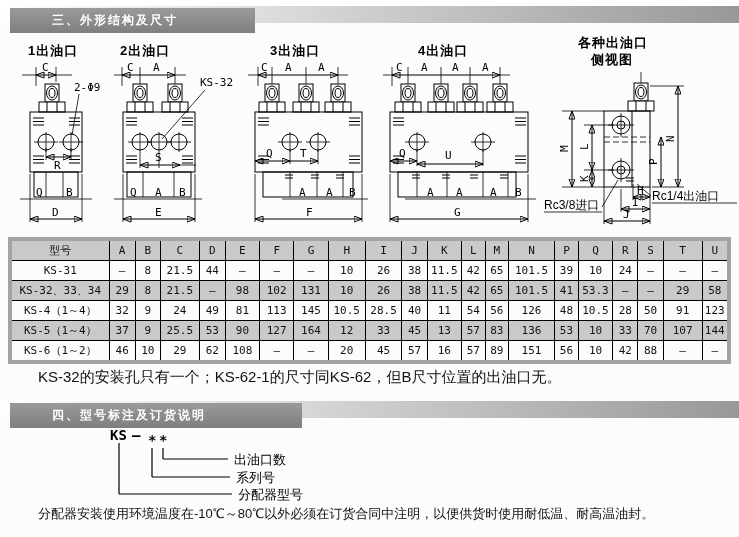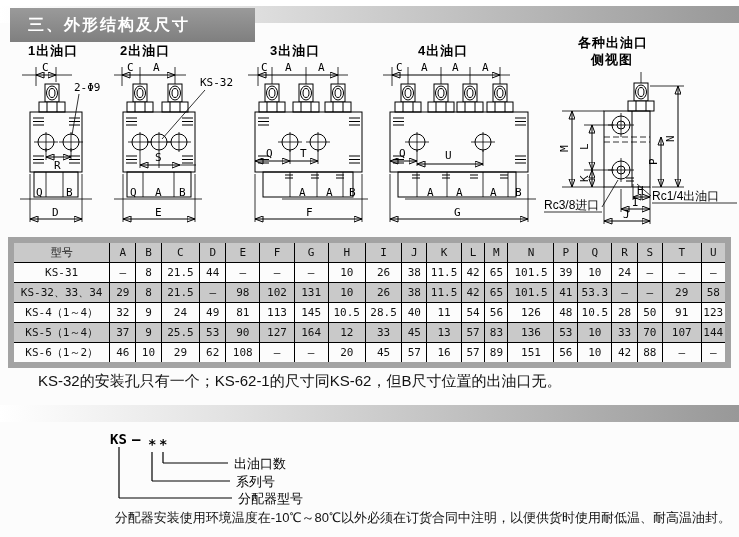--- a/index.html
+++ b/index.html
@@ -3,23 +3,23 @@
 <meta charset="utf-8">
 <style>
   html,body{margin:0;padding:0;background:#fff;}
   body{width:739px;height:537px;overflow:hidden;font-family:"Liberation Sans",sans-serif;color:#111;}
   .page{position:relative;width:739px;height:537px;background:#fcfcfc;}
 
   
   .secbar{position:relative;height:26px;margin-top:6px;}
   .secbar .strip{position:absolute;left:0;right:0;top:0;height:17px;
     background:linear-gradient(to right,#ffffff 0%,#e3e3e3 30%,#989898 100%);}
-  .secbar .box{position:absolute;left:10px;top:2px;height:34px;box-sizing:border-box;
-    background:linear-gradient(#9a9a9a,#7f7f7f);color:#fff;font-weight:bold;font-size:16px;
-    letter-spacing:2px;display:flex;align-items:center;padding-left:18px;}
+  .secbar .box{position:absolute;left:10px;top:2px;height:25px;box-sizing:border-box;
+    background:linear-gradient(#9a9a9a,#7f7f7f);color:#fff;font-weight:bold;font-size:12px;
+    letter-spacing:2px;display:flex;align-items:center;padding-left:42px;}
   .box-w1{width:245px;}
   .box-w2{width:292px;}
 
   
   #dsvg{display:block;}
   #dsvg line,#dsvg rect,#dsvg circle,#dsvg ellipse,#dsvg path{stroke:#000;fill:none;stroke-width:1;}
   #dsvg .tk{stroke-width:0.8;}
   #dsvg .dash{stroke-dasharray:6 3;stroke-width:0.8;}
   #dsvg .wf{fill:#fff;}
   #dsvg text{stroke:none;fill:#000;}
@@ -28,27 +28,27 @@
   #mcsvg text{fill:#000;}
   .mk{fill:#000;stroke:none;}
   .dim{font:11px "DejaVu Sans Mono",monospace;}
   .ttl{font:bold 13px "Liberation Sans",sans-serif;letter-spacing:1px;}
   .lbl{font:12px "Liberation Sans",sans-serif;}
   .cod{font:bold 14px "DejaVu Sans Mono",monospace;}
   .lbl2{font:13px "Liberation Sans",sans-serif;}
 
   
   table{border-collapse:collapse;table-layout:fixed;width:723px;margin:1px 8px 0 8px;
-    border:6px solid #a3a3a3;font-family:"DejaVu Sans Mono",monospace;font-size:11px;}
+    border:4px solid #a3a3a3;font-family:"DejaVu Sans Mono",monospace;font-size:11px;}
   th,td{border:1px solid #000;text-align:center;height:19px;padding:0;overflow:hidden;white-space:nowrap;}
   thead th{background:#c9c9c9;font-weight:normal;}
   tbody tr:nth-child(even){background:#c9c9c9;}
 
   .note1{margin:4px 8px 0 8px;padding-left:30px;font-size:15px;}
-  .note2{margin:2px 8px 0 8px;padding-left:30px;font-size:13px;text-align:right;}
+  .note2{margin:2px 8px 0 8px;padding-left:30px;font-size:13px;}
   .sec4{margin-top:14px;}
 </style>
 </head>
 <body>
 
 <div class="page">
 
   <div class="secbar">
     <div class="strip"></div>
     <div class="box box-w1">
@@ -482,20 +482,23 @@
           <td>—</td>
           <td>—</td>
         </tr>
       </tbody>
     </table>
 
   <p class="note1">KS-32的安装孔只有一个；KS-62-1的尺寸同KS-62，但B尺寸位置的出油口无。</p>
 
   <div class="secbar sec4">
     <div class="strip"></div>
+    <div class="box box-w2">
+      <span>四、型号标注及订货说明</span>
+    </div>
   </div>
 
   <svg id="mcsvg" width="739" height="76" viewBox="0 0 739 76" xmlns="http://www.w3.org/2000/svg">
     <text class="cod" x="110" y="13">KS</text>
     <text class="cod" x="132" y="13">—</text>
     <text class="cod" x="148" y="18">*</text>
     <text class="cod" x="159" y="18">*</text>
     <line x1="119" y1="16" x2="119" y2="67"></line>
     <line x1="152" y1="21" x2="152" y2="50"></line>
     <line x1="163" y1="21" x2="163" y2="32"></line>

